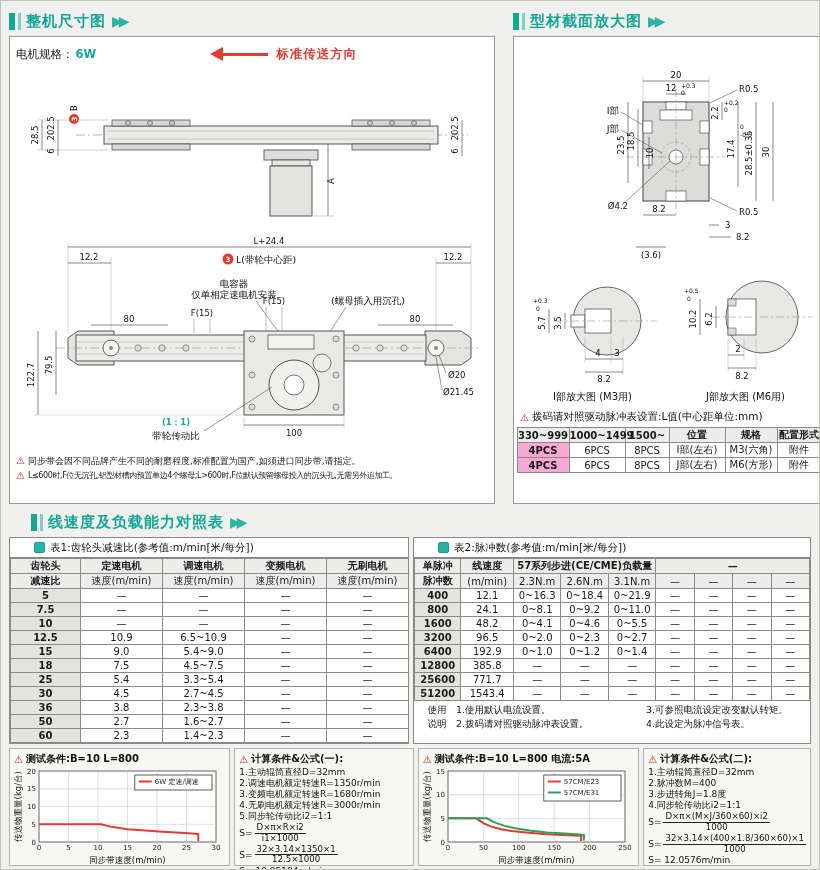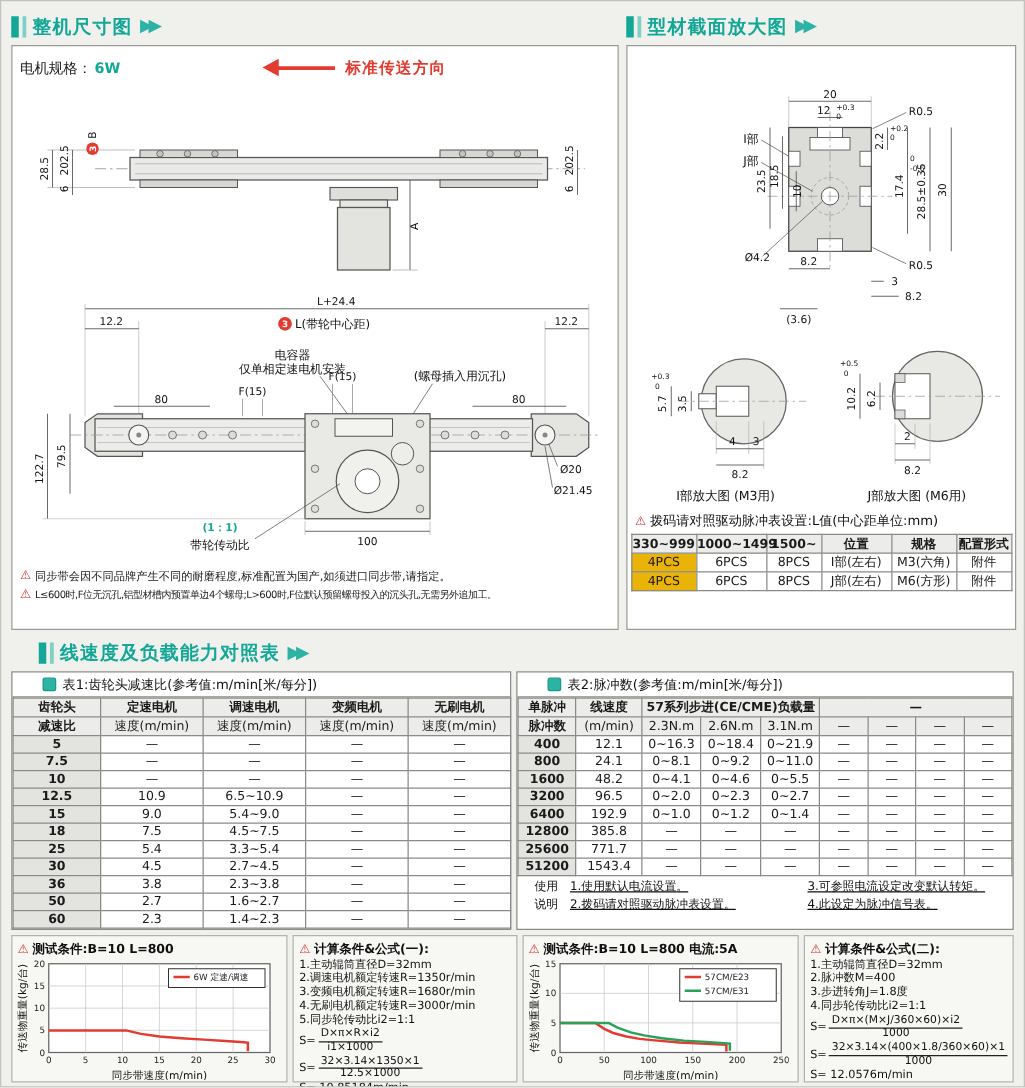--- a/index.html
+++ b/index.html
@@ -4,21 +4,21 @@
 <style>
   html,body{margin:0;padding:0;background:#e8e8e4;font-family:"DejaVu Sans","Liberation Sans",sans-serif;}
   .page{width:820px;height:870px;background:#f0f0ed;border:1px solid #c2c2be;box-sizing:border-box;padding:6px 8px;position:relative;overflow:hidden;}
   
   .sec-header{display:flex;align-items:center;height:24px;margin:2px 0 3px 0;}
   .hbar{width:6px;height:17px;background:#12a796;margin-right:3px;}
   .hbar2{width:3px;height:17px;background:#7fd0c6;margin-right:5px;}
   .sec-title{color:#12a796;font-weight:bold;font-size:15px;letter-spacing:1px;}
   .hdr-arrow{color:#2cb3a4;font-size:14px;letter-spacing:-4px;margin-left:6px;font-weight:bold;}
   
-  .toprow{display:flex;gap:6px;}
+  .toprow{display:flex;gap:18px;}
   .col-left{width:486px;}
   .col-right{width:312px;}
   .panel{background:#fff;border:1px solid #9a9a96;box-sizing:border-box;}
   .panel-dims{height:468px;padding:6px 18px 2px 6px;}
   .panel-profile{height:468px;padding:4px 2px;}
   .spec-row{display:flex;align-items:center;font-size:11.5px;color:#222;height:22px;}
   .spec-val{color:#12a796;margin-left:2px;font-weight:bold;}
   .red-arrow-group{display:flex;align-items:center;margin-left:120px;}
   .red-arrow-shape{width:52px;height:3px;background:#e23b30;position:relative;display:inline-block;}
   .red-arrow-shape::before{content:'';position:absolute;left:-13px;top:-6px;border:7.5px solid transparent;border-right:13px solid #e23b30;}
@@ -34,30 +34,30 @@
   .note-text.tight{font-size:8px;letter-spacing:-0.4px;}
   .caption{font-size:10px;color:#111;text-align:center;margin-top:1px;}
   .details-row{display:flex;justify-content:space-around;margin-top:2px;}
   .nut-note{display:flex;align-items:center;font-size:10.5px;color:#111;margin:6px 2px 3px 4px;}
   
   table{border-collapse:collapse;}
   .dtable{width:100%;table-layout:fixed;}
   .dtable th,.dtable td{border:1px solid #8a8a86;font-size:10px;text-align:center;padding:0;height:13px;color:#1a1a1a;}
   .dtable th{background:#ececea;font-weight:bold;}
   .dtable tbody td:first-child{background:#e3e3e0;font-weight:bold;}
-  .nuttable tbody td:first-child{background:#eab308;font-weight:normal;}
+  .nuttable tbody td:first-child{background:#f9a8d4;font-weight:bold;}
   .tbl-box{background:#fff;border:1px solid #8a8a86;box-sizing:border-box;}
   .tbl-title{display:flex;align-items:center;font-size:10.5px;color:#111;height:19px;padding-left:24px;border-bottom:1px solid #8a8a86;}
   .sq-icon{width:9px;height:9px;background:#2cb3a4;border:1px solid #189a8b;border-radius:2px;margin-right:5px;}
   .tablesrow{display:flex;gap:4px;margin-top:2px;}
   .t1box{width:400px;}
   .t2box{width:400px;}
   .usage{display:flex;font-size:9.5px;color:#111;padding:2px 0 1px 4px;}
   .usage-label{width:38px;text-align:center;line-height:1.45;}
-  .usage-col{line-height:1.45;text-decoration:underline;}
+  .usage-col{line-height:1.45;}
   .usage-col.l{width:190px;}
   
   .bottomrow{display:flex;gap:4px;margin-top:4px;}
   .bbox{background:#f7f7f4;border:1px solid #b3b3ae;box-sizing:border-box;padding:3px 4px;height:118px;}
   .bbox-title{display:flex;align-items:center;font-size:10px;color:#111;font-weight:bold;height:14px;}
   .bbox-title .warn{font-size:10px;}
   .calc-lines{font-size:9px;color:#111;line-height:1.22;margin-top:1px;}
   .frow{display:flex;align-items:center;font-size:9px;color:#111;margin-top:1px;}
   .frac{display:inline-block;text-align:center;margin-left:2px;}
   .frac .num{display:block;border-bottom:1px solid #222;padding:0 2px;font-size:8.6px;line-height:1.15;}

